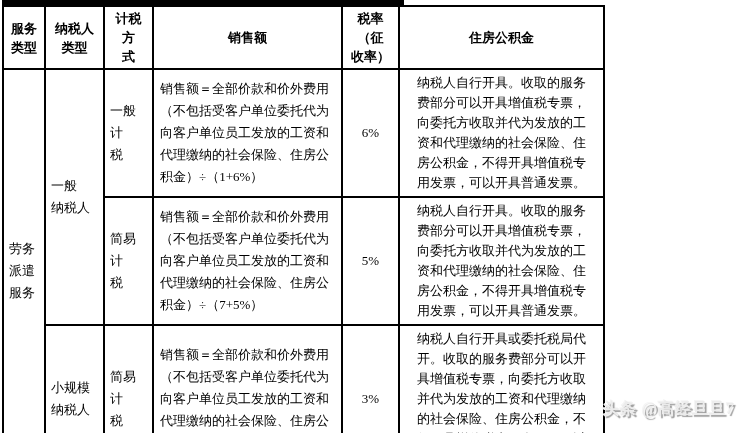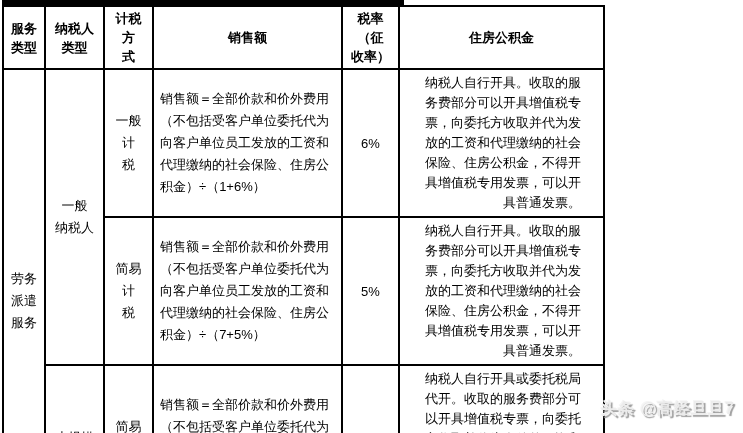--- a/index.html
+++ b/index.html
@@ -1,20 +1,20 @@
 <!DOCTYPE html>
 <html><head>
 <meta charset="utf-8">
 <style>
   html,body{margin:0;padding:0;background:#ffffff;}
   .stage{
     position:relative;
     width:743px;height:433px;
     background:#ffffff;
-    font-family:Liberation Sans, sans-serif;
+    font-family:Liberation Serif, serif;
     color:#000000;
     overflow:hidden;
   }
   .top-thick-bar{
     position:absolute;left:2px;top:0;width:402px;height:6px;background:#000000;
   }
   table.tax-table{
     position:absolute;left:2px;top:5px;
     width:601px;
     border-collapse:collapse;
@@ -30,24 +30,24 @@
   .tax-table th{
     font-weight:bold;
     text-align:center;
     line-height:19px;
     white-space:pre-line;
   }
   tr.hdr{height:48px;}
   tr.r1{height:112px;}
   tr.r2{height:102px;}
   tr.r3{height:128px;}
-  td.center{text-align:center;line-height:22px;}
+  td.center{text-align:left;line-height:22px;}
   td.pre{white-space:pre-line;}
   td.sales{text-align:left;line-height:22px;padding:3px 6px;border-radius:12px;}
-  td.invoice{text-align:right;line-height:20px;padding:3px 22px;}
+  td.invoice{text-align:center;line-height:20px;padding:3px 16px;}
   td.rate{text-align:center;}
   .watermark{
     position:absolute;
     top:399px;right:8px;
     font-size:16px;
     font-weight:bold;
     letter-spacing:1px;
     color:#ececec;
     text-shadow:2px 2px 1px #9c9c9c, -1px -1px 0 #f5f5f5;
     white-space:nowrap;

